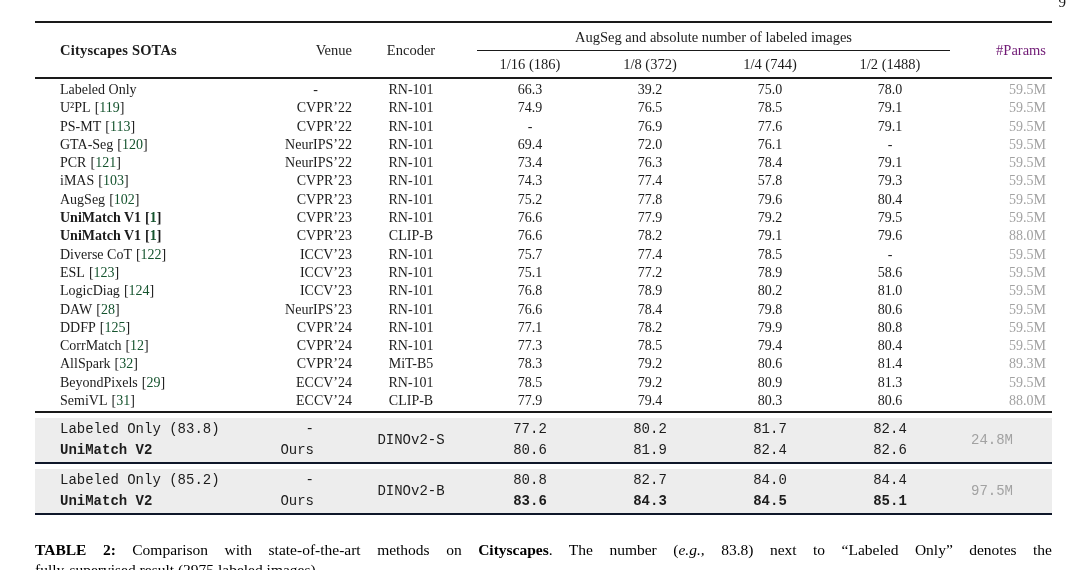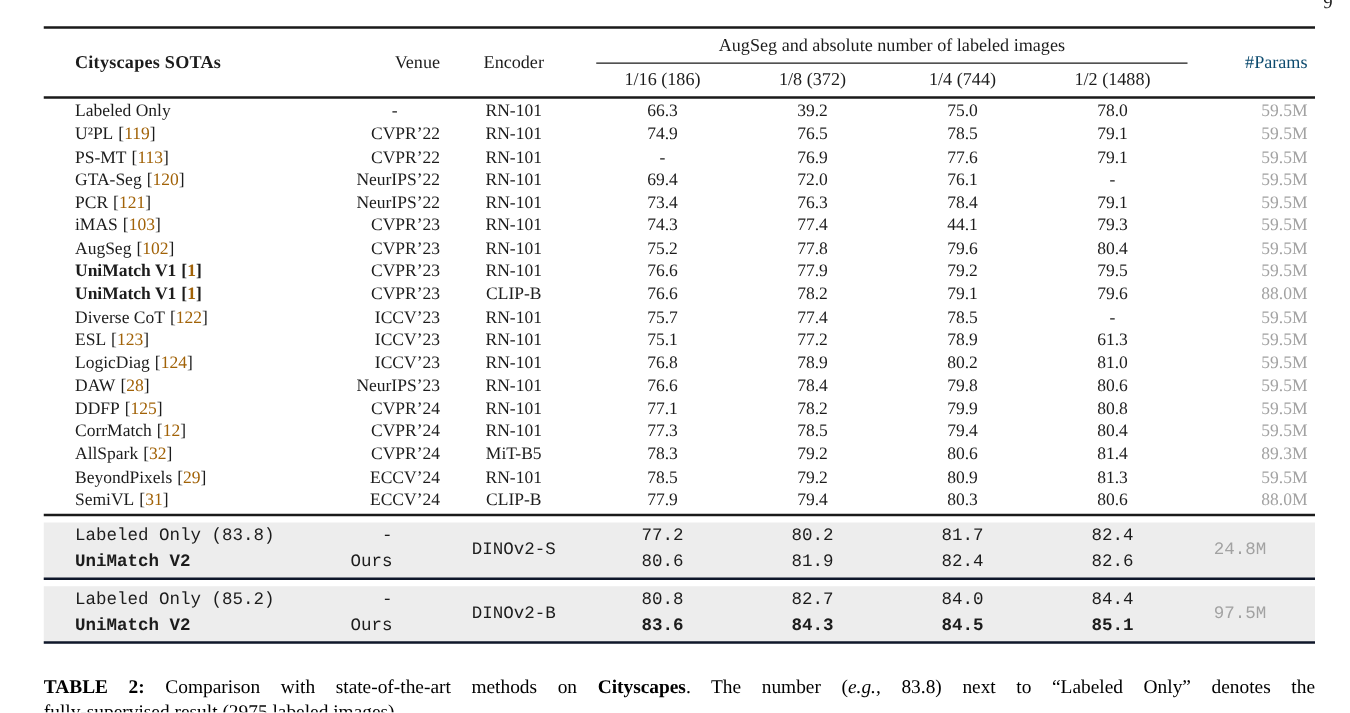--- a/index.html
+++ b/index.html
@@ -18,30 +18,30 @@
     border-top:2px solid #1a1a1a;border-bottom:2px solid #1a1a1a;
     font-size:14.5px;
   }
   .h-method{width:200px;display:flex;align-items:center;padding-left:25px;box-sizing:border-box;font-weight:bold;letter-spacing:.2px;}
   .h-venue{width:117px;display:flex;align-items:center;justify-content:flex-end;}
   .h-encoder{width:118px;display:flex;align-items:center;justify-content:center;}
   .h-ratio-group{width:480px;display:flex;flex-direction:column;}
   .h-ratio-title{height:27px;line-height:29px;text-align:center;border-bottom:1px solid #1a1a1a;margin-left:7px;}
   .h-ratio-cols{flex:1;display:flex;align-items:center;}
   .h-ratio-col{width:120px;text-align:center;}
-  .h-params{flex:1;display:flex;align-items:center;justify-content:flex-end;padding-right:6px;box-sizing:border-box;color:#0c4a6e;}
+  .h-params{flex:1;display:flex;align-items:center;justify-content:flex-end;padding-right:6px;box-sizing:border-box;color:#701a75;}
   .tbody{border-bottom:2px solid #1a1a1a;padding:2px 0 1px 0;}
   .row{display:flex;height:18.3px;line-height:18.3px;font-size:14px;}
   .c-method{width:200px;padding-left:25px;box-sizing:border-box;white-space:nowrap;}
   .c-venue{width:117px;text-align:right;box-sizing:border-box;}
   .c-encoder{width:118px;text-align:center;}
   .c-val{width:120px;text-align:center;}
   .c-params{flex:1;text-align:right;padding-right:6px;box-sizing:border-box;color:#a2a2a2;}
   .venue-dash{padding-right:34px;}
-  .cite{color:#a16207;margin-left:4px;}
+  .cite{color:#14532d;margin-left:4px;}
   .cite::before{content:"[";color:#1c1c1c;}
   .cite::after{content:"]";color:#1c1c1c;}
   .bold{font-weight:bold;}
   .section{
     position:relative;margin-top:5px;background:#ededed;
     border-bottom:2px solid #0f172a;padding:1px 0;font-family:Liberation Mono, monospace;
   }
   .section .row{height:21px;line-height:21px;}
   .section .c-venue{padding-right:38px;}
   .sec-encoder{position:absolute;left:317px;top:0;bottom:0;width:118px;display:flex;align-items:center;justify-content:center;font-size:14px;}
@@ -125,21 +125,21 @@
           <div class="c-val">78.4</div>
           <div class="c-val">79.1</div>
           <div class="c-params">59.5M</div>
         </div>
         <div class="row">
           <div class="c-method"><span>iMAS</span><span class="cite">103</span></div>
           <div class="c-venue">CVPR’23</div>
           <div class="c-encoder">RN-101</div>
           <div class="c-val">74.3</div>
           <div class="c-val">77.4</div>
-          <div class="c-val">44.1</div>
+          <div class="c-val">57.8</div>
           <div class="c-val">79.3</div>
           <div class="c-params">59.5M</div>
         </div>
         <div class="row">
           <div class="c-method"><span>AugSeg</span><span class="cite">102</span></div>
           <div class="c-venue">CVPR’23</div>
           <div class="c-encoder">RN-101</div>
           <div class="c-val">75.2</div>
           <div class="c-val">77.8</div>
           <div class="c-val">79.6</div>
@@ -176,21 +176,21 @@
           <div class="c-val">-</div>
           <div class="c-params">59.5M</div>
         </div>
         <div class="row">
           <div class="c-method"><span>ESL</span><span class="cite">123</span></div>
           <div class="c-venue">ICCV’23</div>
           <div class="c-encoder">RN-101</div>
           <div class="c-val">75.1</div>
           <div class="c-val">77.2</div>
           <div class="c-val">78.9</div>
-          <div class="c-val">61.3</div>
+          <div class="c-val">58.6</div>
           <div class="c-params">59.5M</div>
         </div>
         <div class="row">
           <div class="c-method"><span>LogicDiag</span><span class="cite">124</span></div>
           <div class="c-venue">ICCV’23</div>
           <div class="c-encoder">RN-101</div>
           <div class="c-val">76.8</div>
           <div class="c-val">78.9</div>
           <div class="c-val">80.2</div>
           <div class="c-val">81.0</div>

